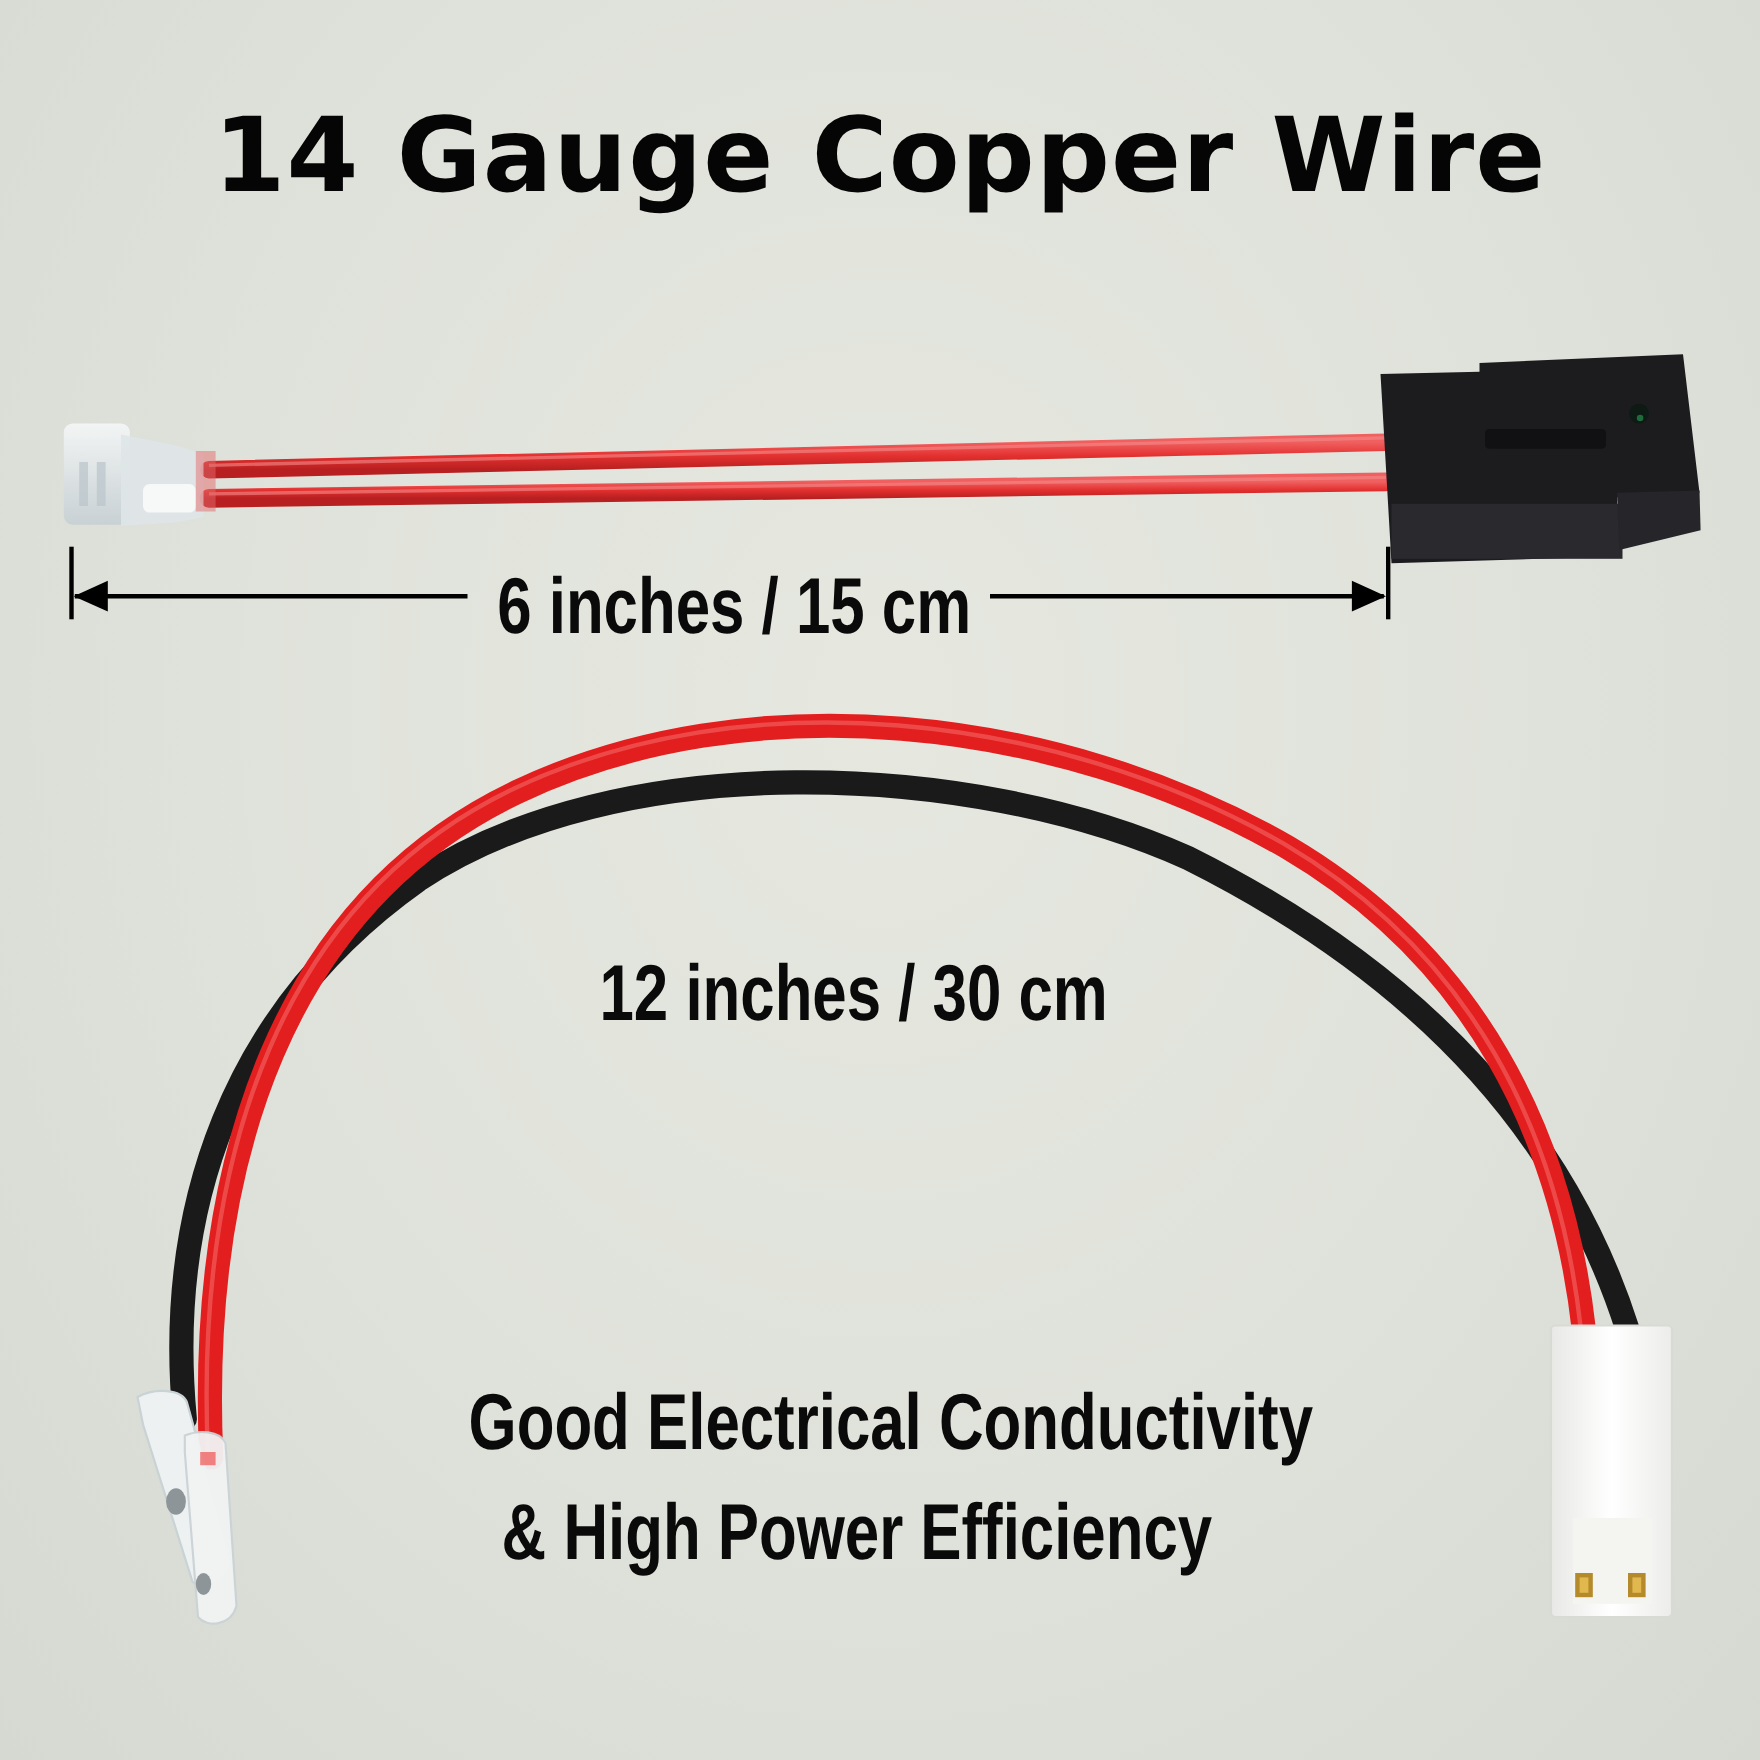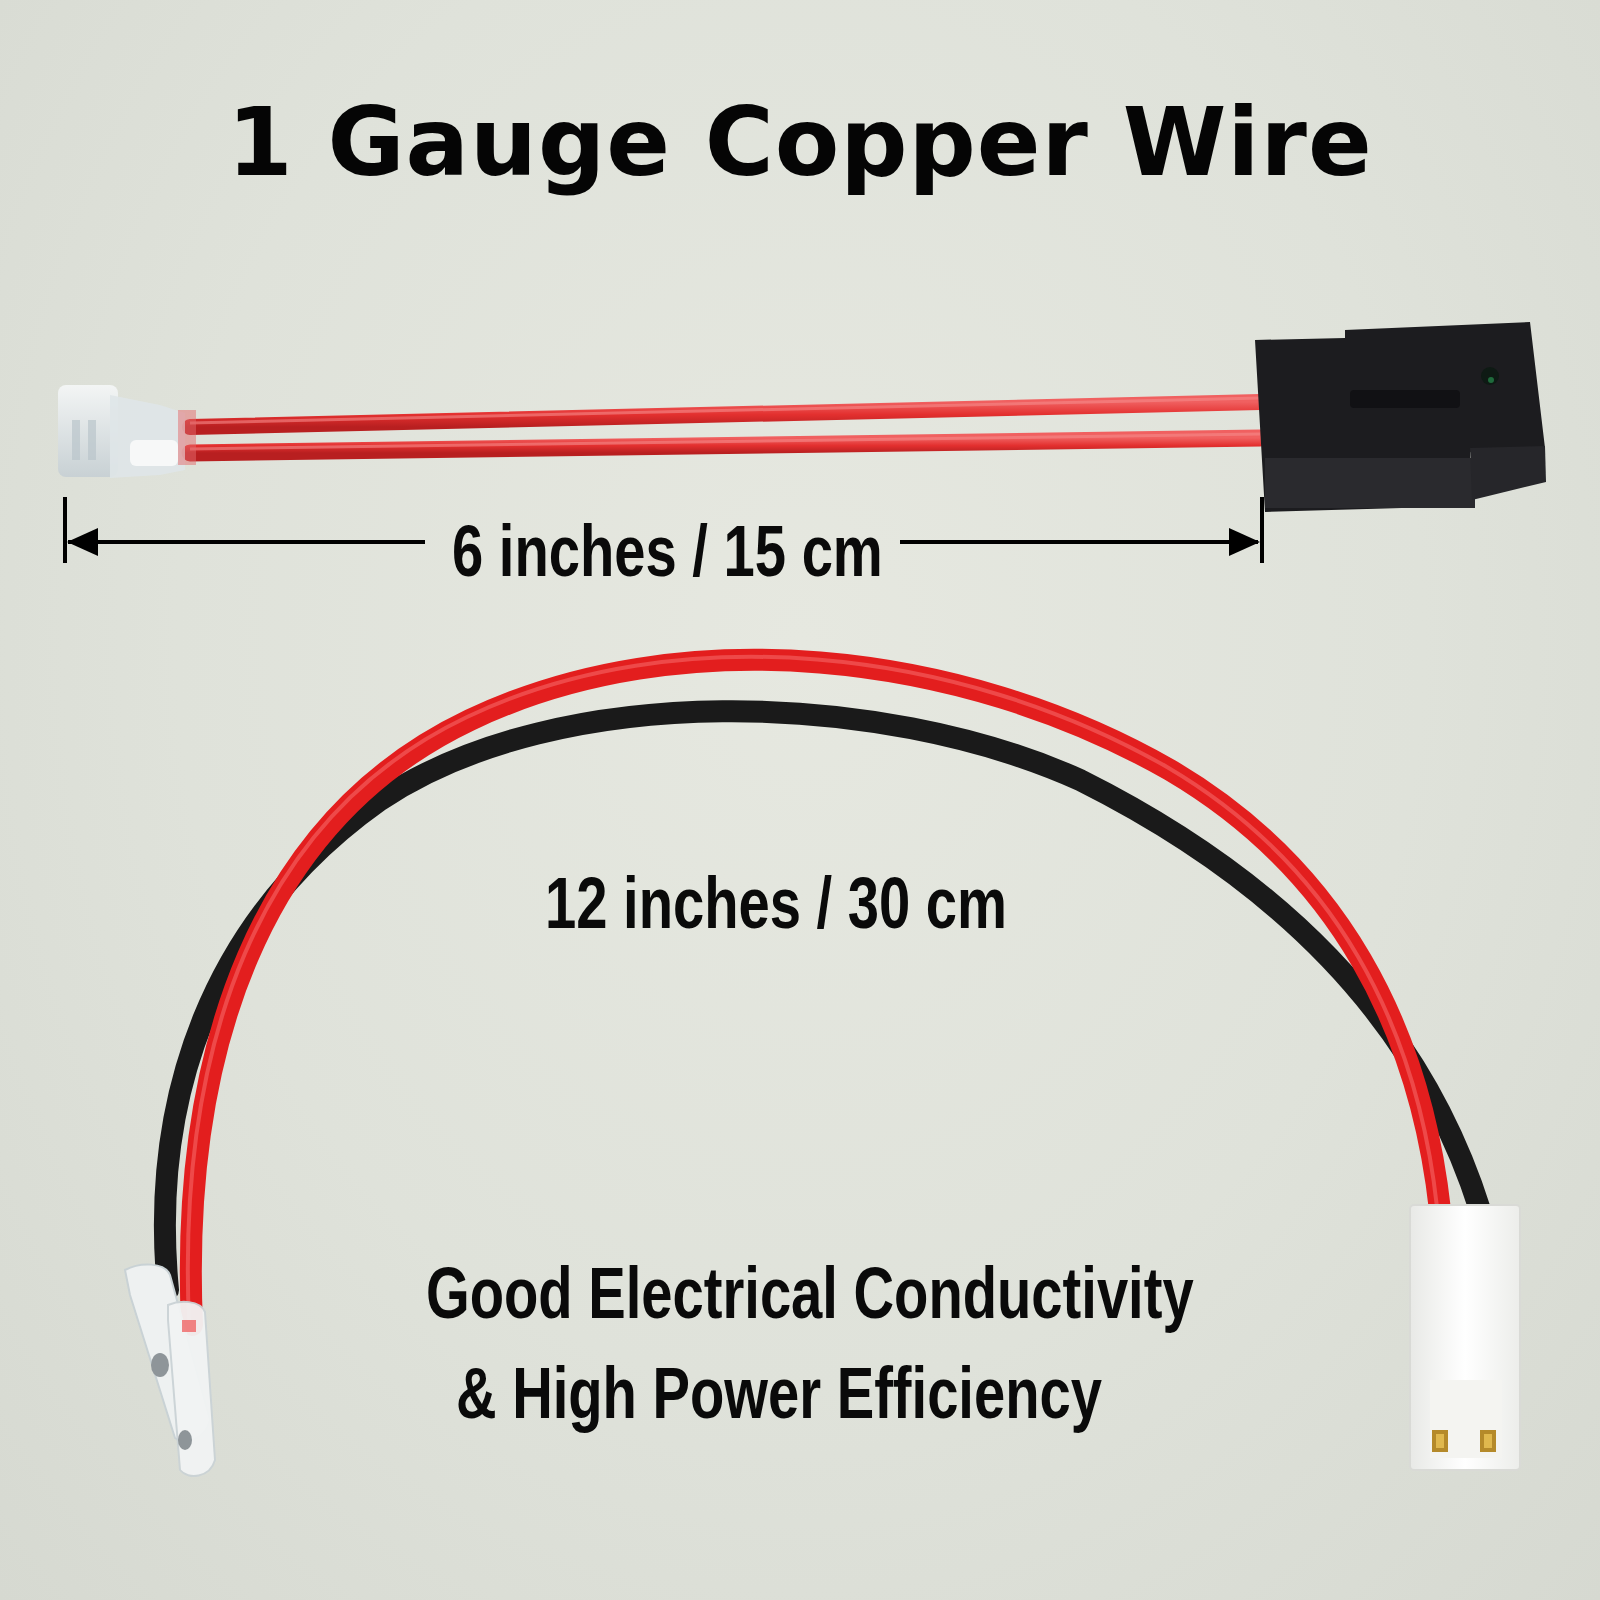--- a/index.html
+++ b/index.html
@@ -96,17 +96,17 @@
       <rect x="1410" y="1205" width="110" height="265" rx="4" fill="url(#whitecon)" stroke="#d9dad6" stroke-width="2"></rect>
       <rect x="1430" y="1380" width="72" height="78" fill="#f4f4f1"></rect>
       <rect x="1432" y="1430" width="16" height="22" fill="#b58a2a"></rect>
       <rect x="1480" y="1430" width="16" height="22" fill="#b58a2a"></rect>
       <rect x="1436" y="1434" width="8" height="14" fill="#e0b84e"></rect>
       <rect x="1484" y="1434" width="8" height="14" fill="#e0b84e"></rect>
     </g>
   </g>
 </svg>
 
-<div class="title">1 Gauge Copper Wire</div>
+<div class="title">14 Gauge Copper Wire</div>
 <div class="label lbl-short">6 inches / 15 cm</div>
 <div class="label lbl-long">12 inches / 30 cm</div>
 <div class="label lbl-feat1">Good Electrical Conductivity</div>
 <div class="label lbl-feat2">&amp;  High Power Efficiency</div>
 
 </body></html>

